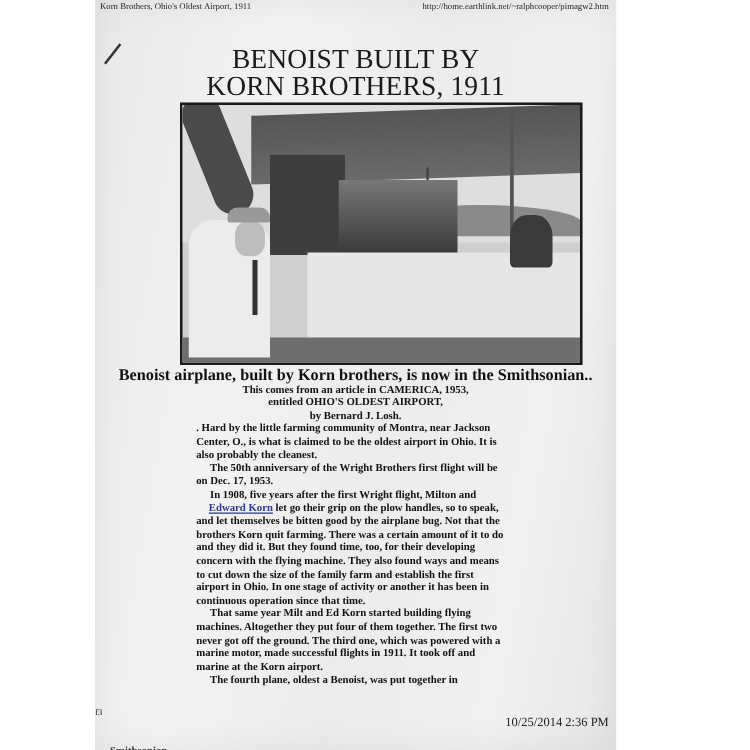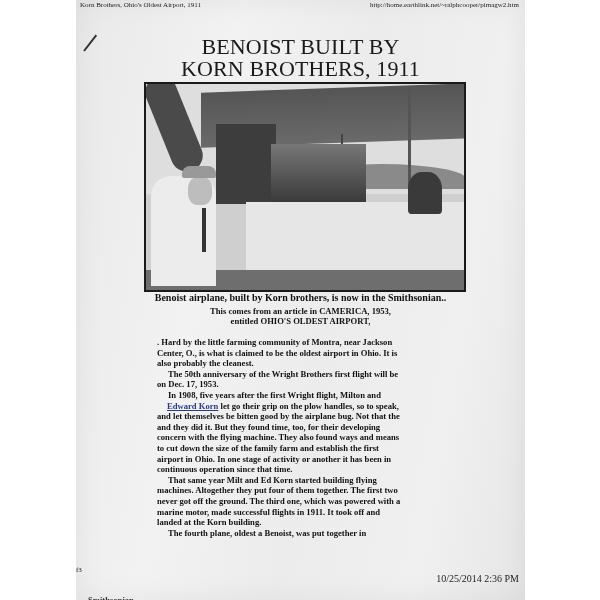--- a/index.html
+++ b/index.html
@@ -13,21 +13,21 @@
     .stage {
       position: relative;
       width: 600px;
       height: 600px;
       background: #ffffff;
     }
     .paper {
       position: absolute;
       left: 76px;
       top: 0;
-      width: 449px;
+      width: 417px;
       height: 600px;
       background: linear-gradient(100deg, #e9e9e9 0%, #f2f2f2 30%, #ececec 55%, #f0f0f0 80%, #e6e6e6 100%);
       box-shadow: inset 0 0 30px rgba(0,0,0,0.06);
       overflow: hidden;
     }
     .print-header {
       position: absolute;
       top: 1px;
       left: 4px;
       right: 6px;
@@ -89,21 +89,21 @@
     .photo .strut { position:absolute; left:262px; top:4px; width:3px; height:190px; background:#555; }
     .photo .strut2 { position:absolute; left:195px; top:50px; width:2px; height:70px; background:#444; }
     .caption {
       position: absolute;
       top: 292px;
       left: 0;
       right: 0;
       text-align: center;
       font-family: "Liberation Serif", serif;
       font-weight: bold;
-      font-size: 10px;
+      font-size: 13px;
       color: #111;
       white-space: nowrap;
     }
     .intro {
       position: absolute;
       top: 306px;
       left: 0;
       right: 0;
       text-align: center;
       font-family: "Liberation Serif", serif;
@@ -197,48 +197,50 @@
       <div class="cap"></div>
       <div class="tie"></div>
       <div class="pilot"></div>
     </div>
 
     <div class="caption">Benoist airplane, built by Korn brothers, is now in the Smithsonian..</div>
 
     <div class="intro">
       <div>This comes from an article in CAMERICA, 1953,</div>
       <div>entitled OHIO'S OLDEST AIRPORT,</div>
+      <div>by Bernard J. Losh.</div>
     </div>
 
     <div class="body">
       <div>
         <div class="line">. Hard by the little farming community of Montra, near Jackson</div>
         <div class="line">Center, O., is what is claimed to be the oldest airport in Ohio. It is</div>
         <div class="line">also probably the cleanest.</div>
       </div>
       <div>
         <div class="line indent">The 50th anniversary of the Wright Brothers first flight will be</div>
         <div class="line">on Dec. 17, 1953.</div>
       </div>
       <div>
         <div class="line indent">In 1908, five years after the first Wright flight, Milton and</div>
         <div class="line"><a class="link">Edward Korn</a><span> let go their grip on the plow handles, so to speak,</span></div>
         <div class="line">and let themselves be bitten good by the airplane bug. Not that the</div>
+        <div class="line">brothers Korn quit farming. There was a certain amount of it to do</div>
         <div class="line">and they did it. But they found time, too, for their developing</div>
         <div class="line">concern with the flying machine. They also found ways and means</div>
         <div class="line">to cut down the size of the family farm and establish the first</div>
         <div class="line">airport in Ohio. In one stage of activity or another it has been in</div>
         <div class="line">continuous operation since that time.</div>
       </div>
       <div>
         <div class="line indent">That same year Milt and Ed Korn started building flying</div>
         <div class="line">machines. Altogether they put four of them together. The first two</div>
         <div class="line">never got off the ground. The third one, which was powered with a</div>
         <div class="line">marine motor, made successful flights in 1911. It took off and</div>
-        <div class="line">landed at the Korn building.</div>
+        <div class="line">marine at the Korn airport.</div>
       </div>
       <div>
         <div class="line indent">The fourth plane, oldest a Benoist, was put together in</div>
       </div>
     </div>
 
     <div class="page-num">f3</div>
     <div class="timestamp">10/25/2014 2:36 PM</div>
     <div class="cutoff">Smithsonian ...</div>
   </div>

